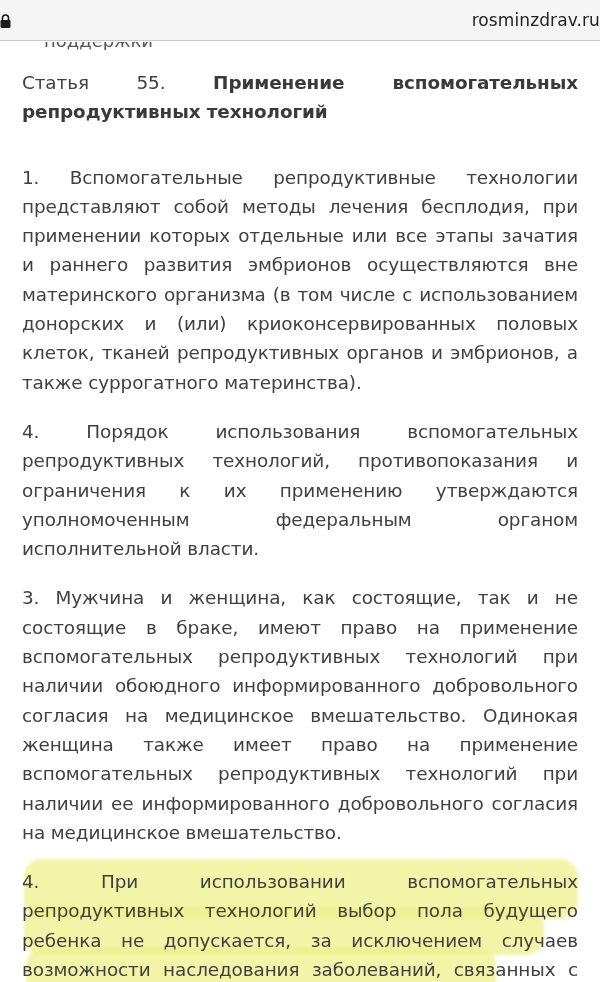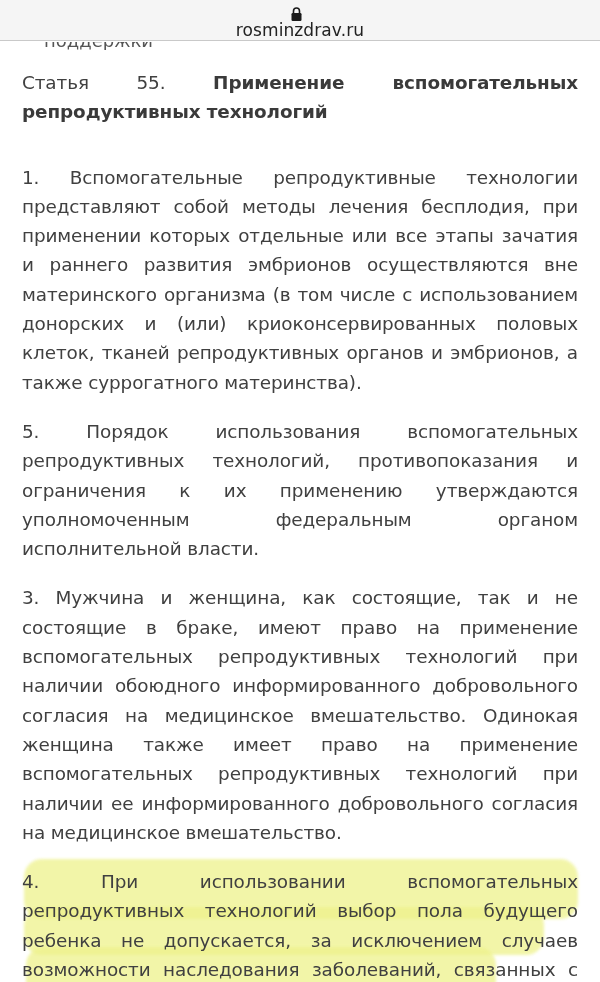--- a/index.html
+++ b/index.html
@@ -2,23 +2,22 @@
 <html><head>
   <meta charset="utf-8">
   <style>
     * { box-sizing: border-box; margin: 0; padding: 0; }
     html, body { width: 600px; height: 982px; overflow: hidden; background: #ffffff; }
     body { font-family: "DejaVu Sans", sans-serif; color: #3a3a3a; position: relative; }
 
     .urlbar {
       position: absolute; top: 0; left: 0; width: 600px; height: 41px;
       background: #f5f5f5; border-bottom: 1px solid #c9c9c9;
-      display: flex; align-items: center; justify-content: flex-end;
+      display: flex; align-items: center; justify-content: space-between;
       z-index: 5;
-      flex-direction: column;
     }
     .urlbar .lock { width: 11px; height: 14px; margin-right: 7px; display: inline-block; }
     .urlbar .domain { font-size: 17px; color: #222; letter-spacing: 0.1px; }
 
     .clipped-line {
       position: absolute; top: 32px; left: 44px; height: 18px; overflow: hidden;
       font-size: 18px; color: #555; line-height: 18px;
       clip-path: inset(10px 0 0 0);
     }
 
@@ -53,21 +52,21 @@
 
 <div class="clipped-line">поддержки</div>
 
 <div class="content">
   <p class="para heading">
     <span>Статья 55.</span>
     <span class="bold">Применение вспомогательных репродуктивных технологий</span>
   </p>
 
   <p class="para">1. Вспомогательные репродуктивные технологии представляют собой методы лечения бесплодия, при применении которых отдельные или все этапы зачатия и раннего развития эмбрионов осуществляются вне материнского организма (в том числе с использованием донорских и (или) криоконсервированных половых клеток, тканей репродуктивных органов и эмбрионов, а также суррогатного материнства).</p>
-  <p class="para">5. Порядок использования вспомогательных репродуктивных технологий, противопоказания и ограничения к их применению утверждаются уполномоченным федеральным органом исполнительной власти.</p>
+  <p class="para">4. Порядок использования вспомогательных репродуктивных технологий, противопоказания и ограничения к их применению утверждаются уполномоченным федеральным органом исполнительной власти.</p>
   <p class="para">3. Мужчина и женщина, как состоящие, так и не состоящие в браке, имеют право на применение вспомогательных репродуктивных технологий при наличии обоюдного информированного добровольного согласия на медицинское вмешательство. Одинокая женщина также имеет право на применение вспомогательных репродуктивных технологий при наличии ее информированного добровольного согласия на медицинское вмешательство.</p>
 
   <div class="highlight-wrap">
     <div class="highlight" style="left:2px; top:-8px; width:554px; height:60px;"></div>
     <div class="highlight" style="left:2px; top:40px; width:520px; height:48px;"></div>
     <div class="highlight" style="left:4px; top:80px; width:470px; height:52px;"></div>
     <p class="para hl-text">4. При использовании вспомогательных репродуктивных технологий выбор пола будущего ребенка не допускается, за исключением случаев возможности наследования заболеваний, связанных с полом.</p>
   </div>
 </div>
 

